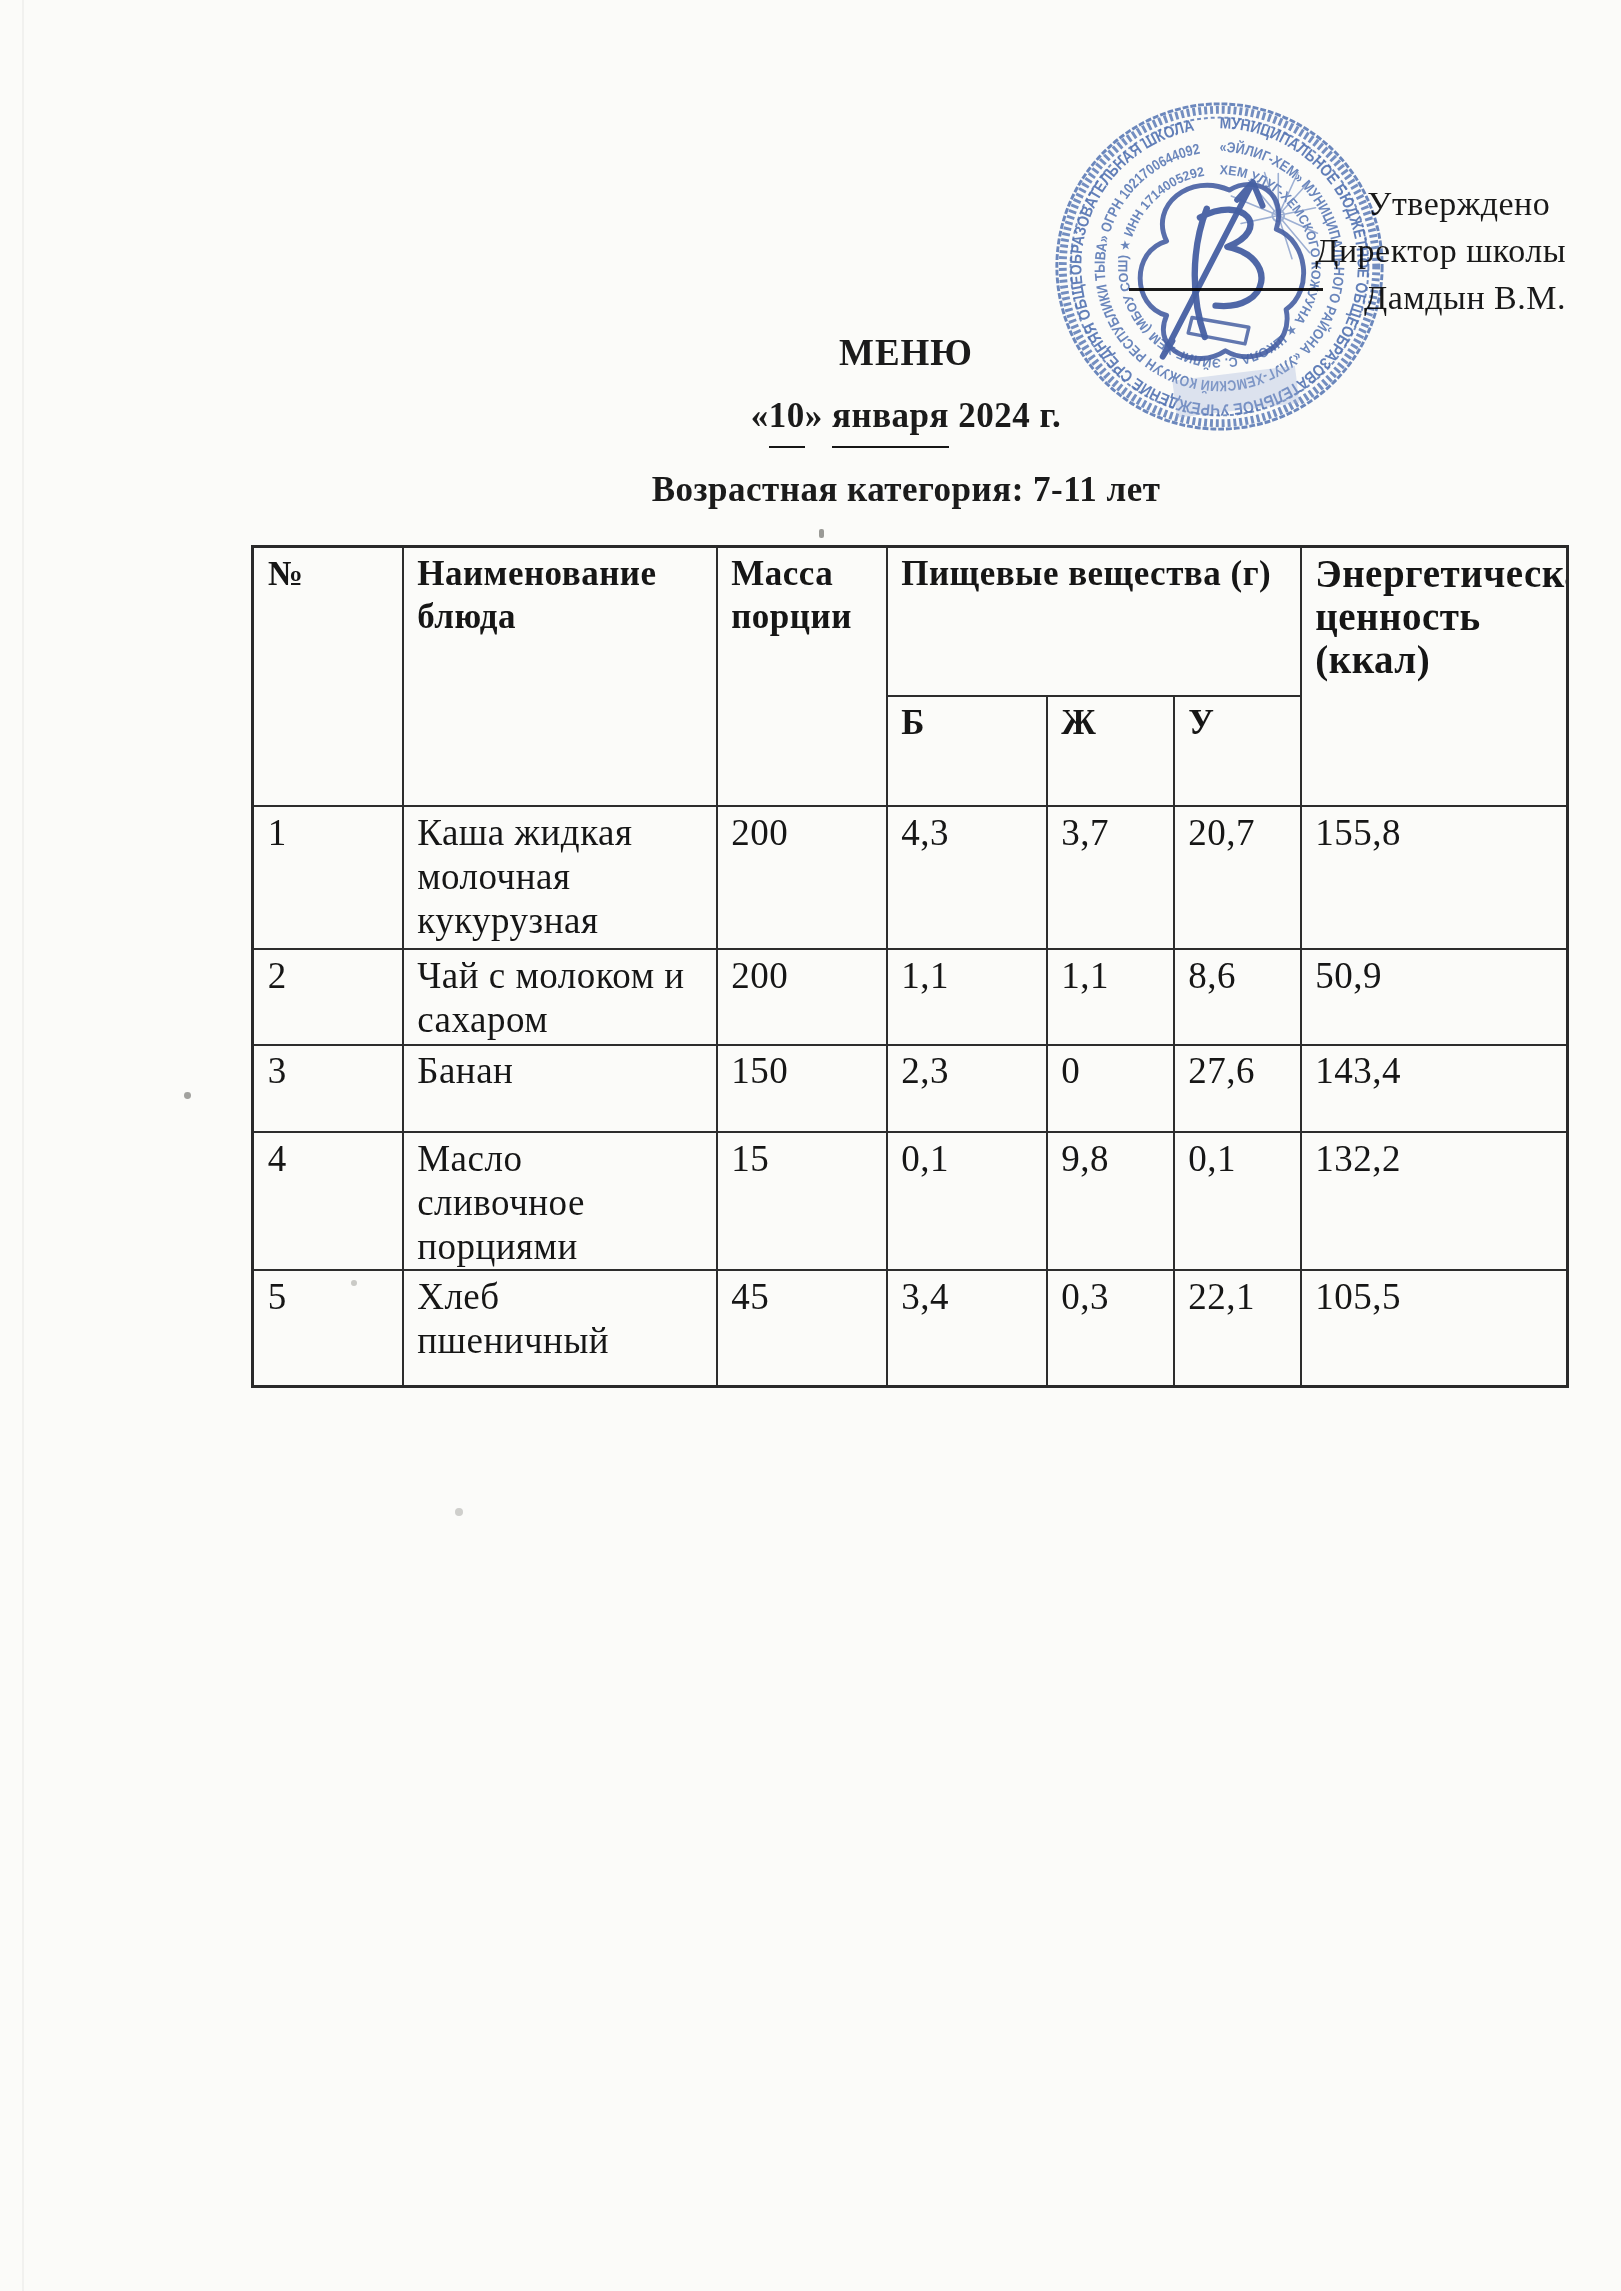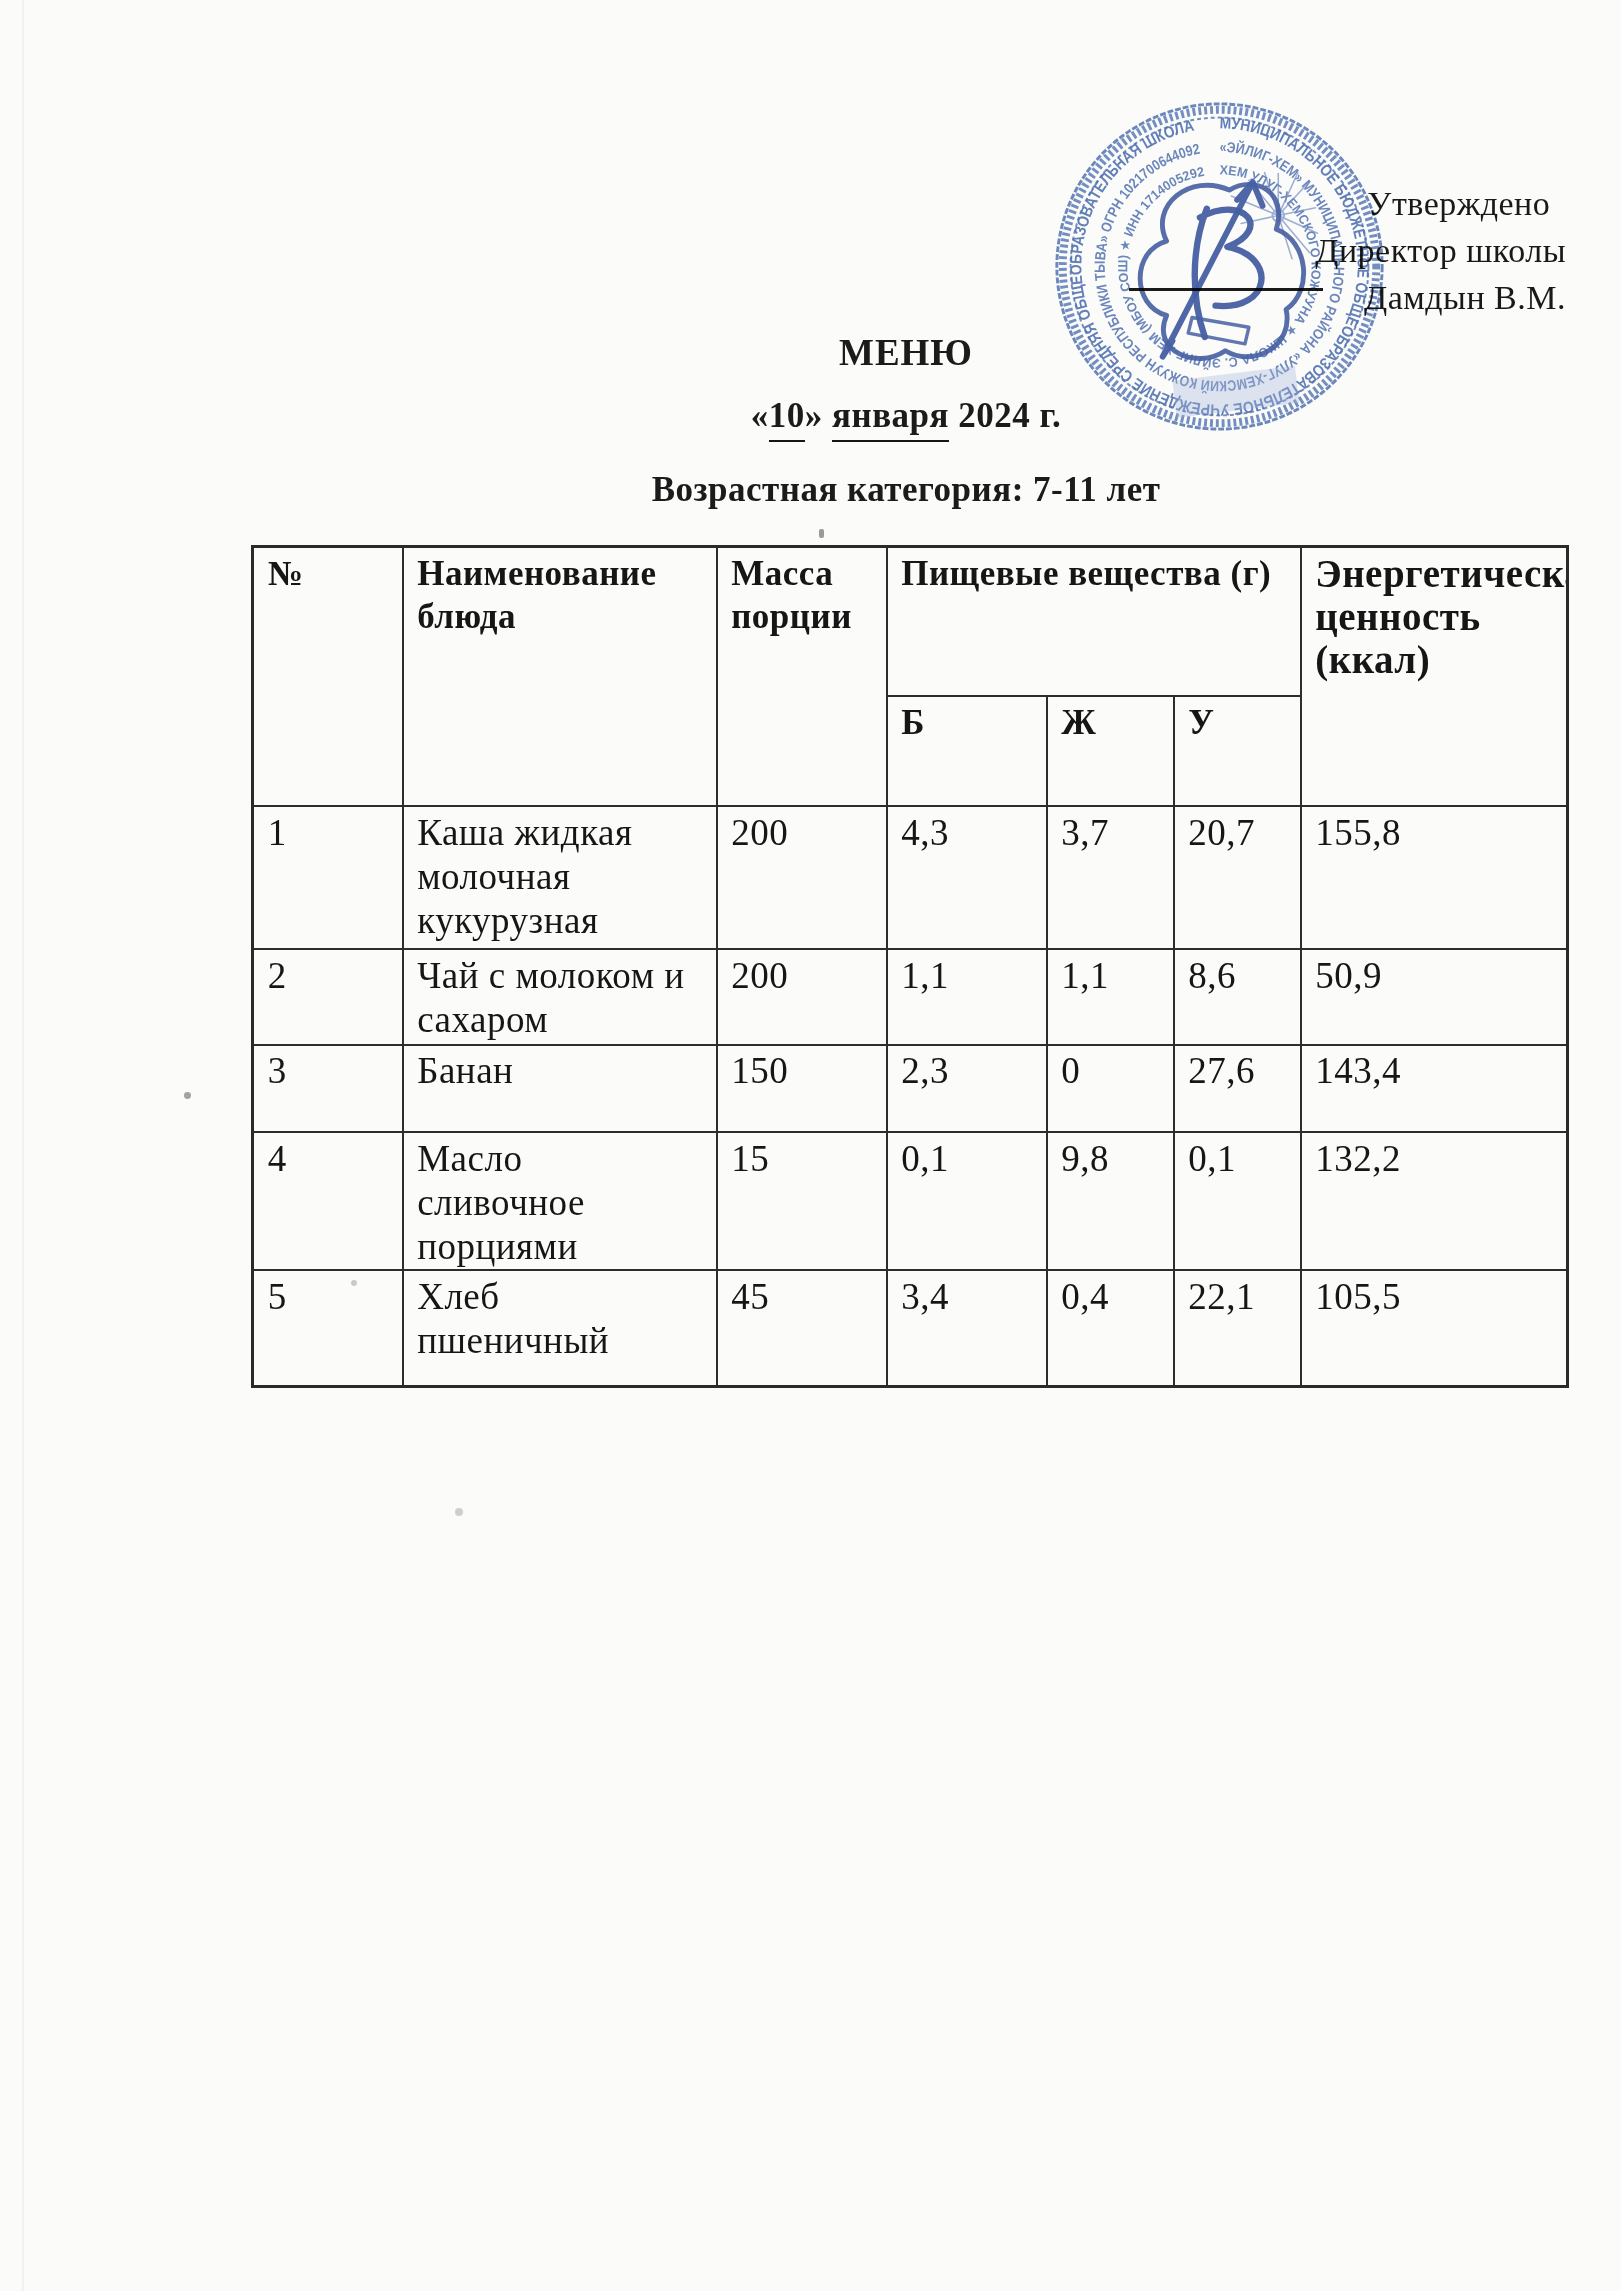--- a/index.html
+++ b/index.html
@@ -39,21 +39,21 @@
     font-weight:bold;
   }
   
   .headings{position:absolute;left:176px;width:1460px;text-align:center;}
   .doc-title{position:absolute;top:331px;left:0;width:100%;
     font-size:37px;font-weight:bold;letter-spacing:1px;}
   .doc-date{position:absolute;top:396px;left:0;width:100%;
     font-size:35px;font-weight:bold;letter-spacing:0.5px;}
   .doc-cat{position:absolute;top:470px;left:0;width:100%;
     font-size:35px;font-weight:bold;letter-spacing:0.5px;}
-  .u{border-bottom:2.9px solid #161616;padding-bottom:5px;text-align:center;}
+  .u{border-bottom:2.9px solid #161616;padding-bottom:11px;text-align:center;}
   
   .menu-table-wrap{position:absolute;left:251px;top:545px;}
   table.menu{
     border-collapse:collapse;table-layout:fixed;width:1317px;
     font-size:37px;line-height:44px;letter-spacing:0.5px;color:#161616;
   }
   table.menu th,table.menu td{
     border:2.9px solid #2d2d2d;
     vertical-align:top;text-align:left;
     padding:3.9px 5.9px 0 13.7px;
@@ -203,21 +203,21 @@
         <td>9,8</td>
         <td>0,1</td>
         <td>132,2</td>
       </tr>
       <tr class="r5">
         <td class="c-num">5</td>
         <td class="c-dish">Хлеб
 пшеничный</td>
         <td>45</td>
         <td>3,4</td>
-        <td>0,4</td>
+        <td>0,3</td>
         <td>22,1</td>
         <td>105,5</td>
       </tr>
     </tbody>
       </table>
   </div>
 
   <div class="speck s1"></div>
   <div class="speck s2"></div>
   <div class="speck s3"></div>

